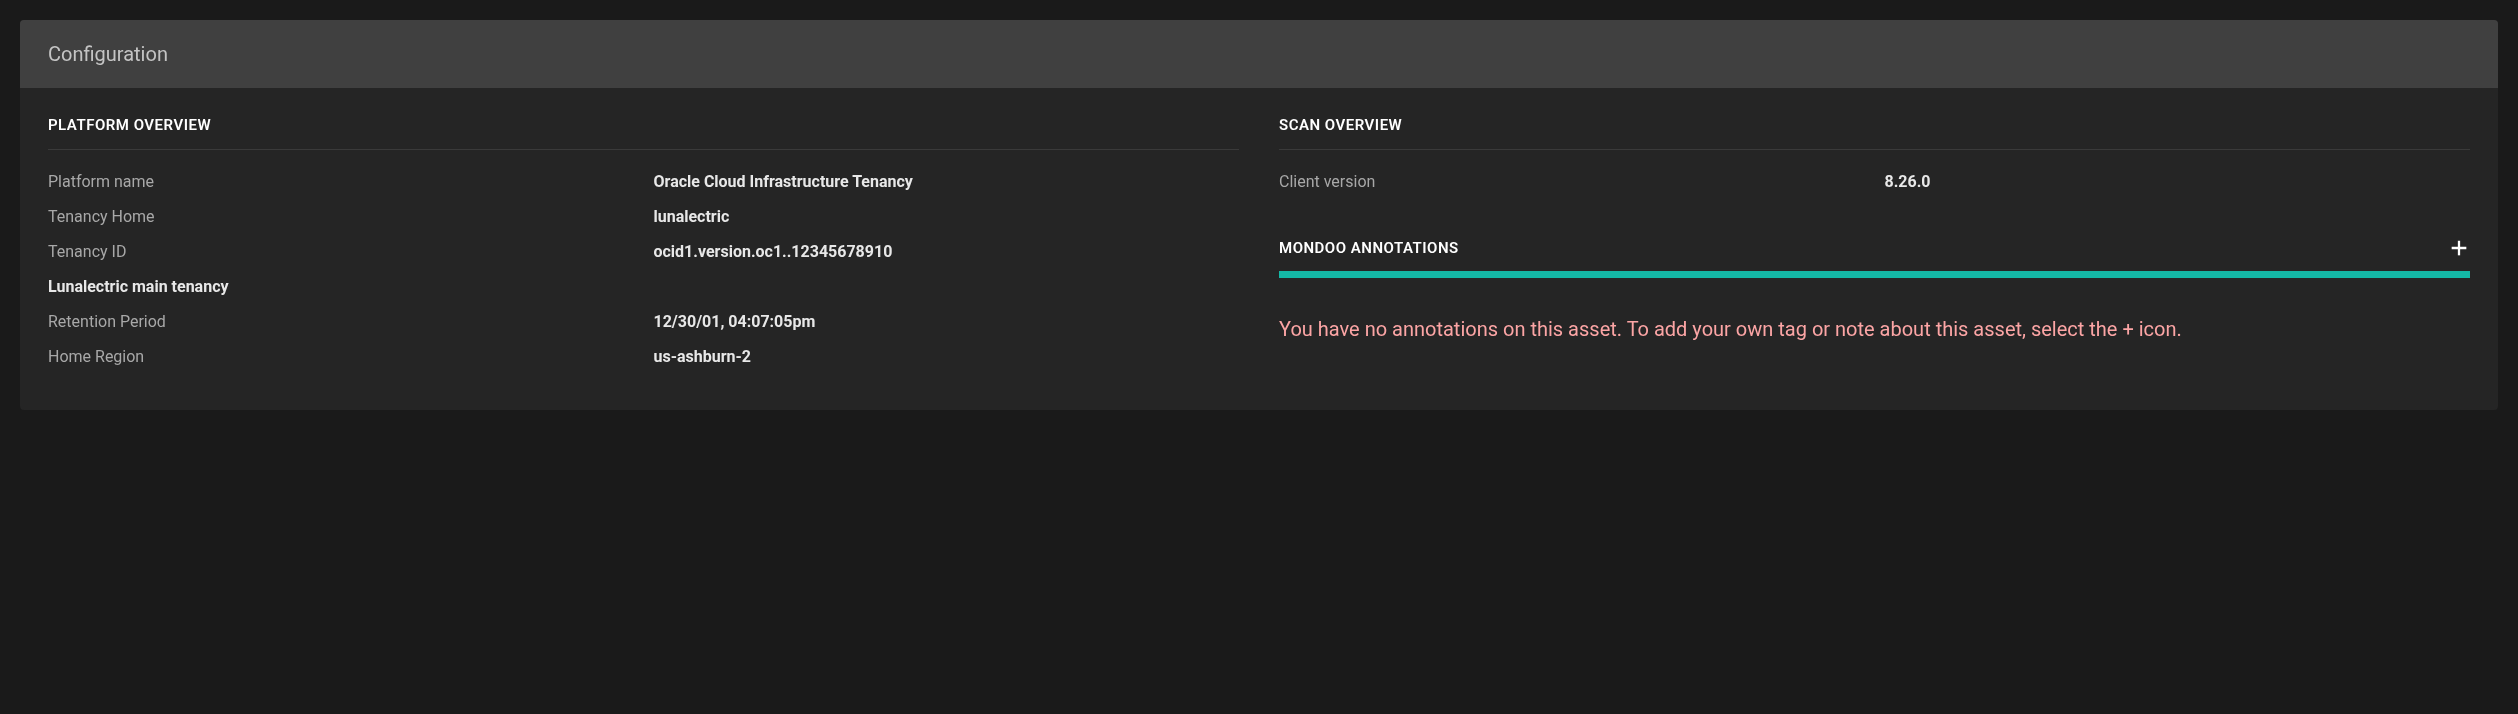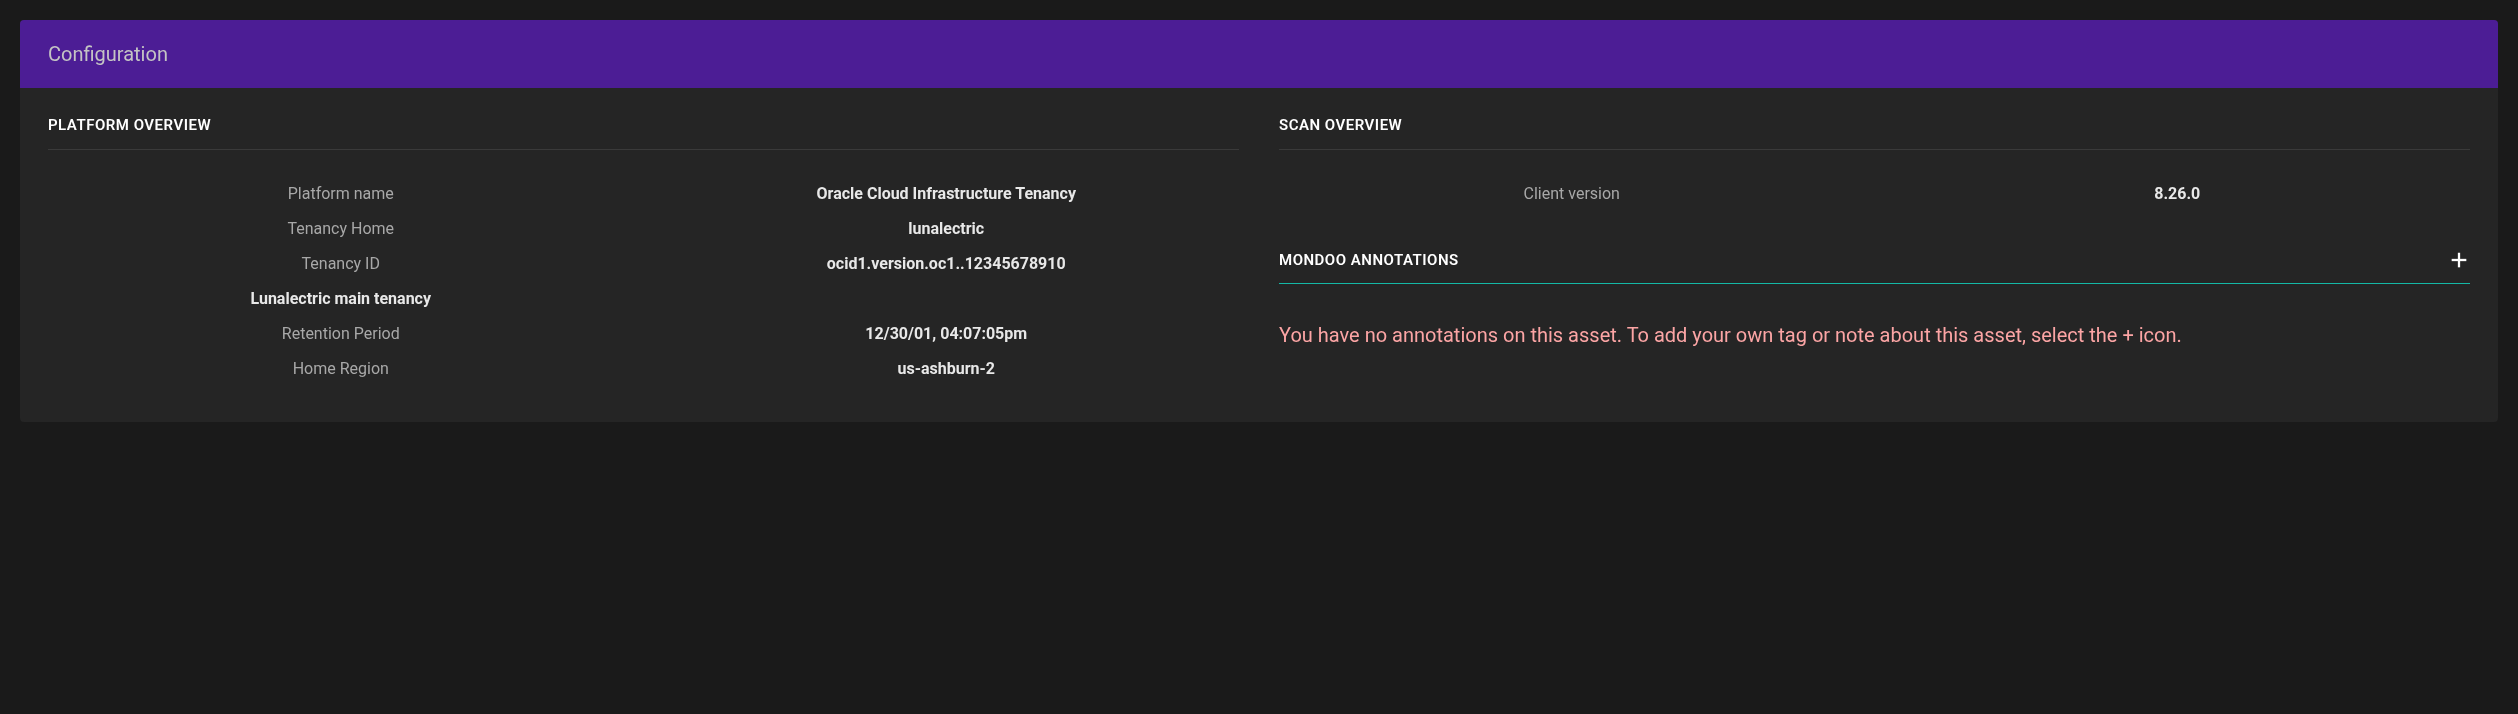--- a/index.html
+++ b/index.html
@@ -15,21 +15,21 @@
       color: #e8e8e8;
     }
     
     .card {
       background: #252525;
       border-radius: 4px;
       overflow: hidden;
     }
     
     .card-header {
-      background: #4c1d95;
+      background: #404040;
       padding: 22px 28px;
     }
     
     .card-header-title {
       color: #c4c4c4;
       font-size: 20px;
       font-weight: 400;
     }
     
     .card-body {
@@ -44,45 +44,44 @@
       flex-direction: column;
     }
     
     .section-title {
       color: #ffffff;
       font-size: 15px;
       font-weight: 600;
       letter-spacing: 0.5px;
       padding-bottom: 15px;
       border-bottom: 1px solid #3a3a3a;
-      margin-bottom: 34px;
+      margin-bottom: 22px;
     }
     
     .section-header-row {
       display: flex;
       justify-content: space-between;
       align-items: center;
-      border-bottom: 1px solid #14b8a6;
+      border-bottom: 7px solid #14b8a6;
       margin-bottom: 18px;
       padding-bottom: 12px;
     }
     
     .section-header-row .section-title-inline {
       color: #ffffff;
       font-size: 15px;
       font-weight: 600;
       letter-spacing: 0.5px;
     }
     
     .row {
       display: grid;
       grid-template-columns: 1fr 1fr;
       gap: 20px;
       margin-bottom: 16px;
-      text-align: center;
     }
     
     .label {
       color: #a8a8a8;
       font-size: 16px;
       font-weight: 400;
     }
     
     .value {
       color: #e8e8e8;

